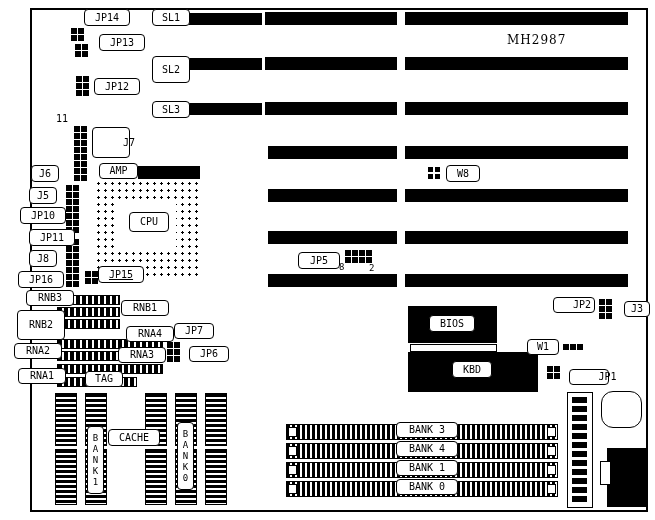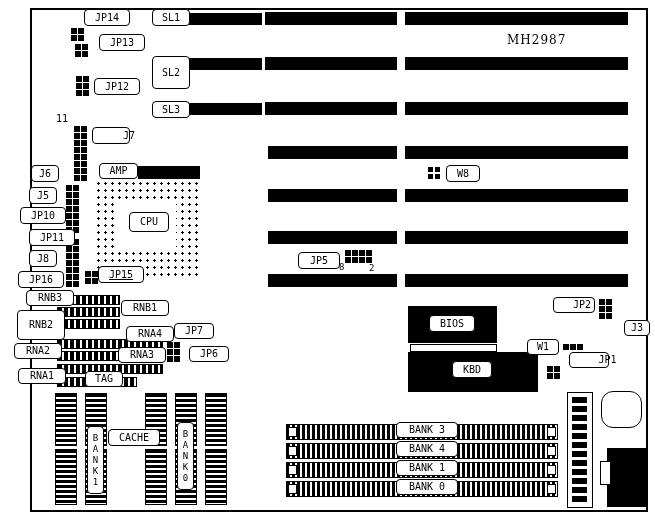--- a/index.html
+++ b/index.html
@@ -273,24 +273,24 @@
     <div class="pinblock" style="left: 572px; top: 469px; width: 15px; height: 6px;"></div>
     <div class="pinblock" style="left: 572px; top: 478px; width: 15px; height: 6px;"></div>
     <div class="pinblock" style="left: 572px; top: 487px; width: 15px; height: 6px;"></div>
     <div class="pinblock" style="left: 572px; top: 496px; width: 15px; height: 6px;"></div>
     <div class="freetext" style="left: 56px; top: 113px;">11</div>
     <div class="freetext small" style="left: 339px; top: 262px;">8</div>
     <div class="freetext small" style="left: 369px; top: 263px;">2</div>
     <div class="lbl" style="left: 84px; top: 9px; width: 46px; height: 17px;">JP14</div>
     <div class="lbl" style="left: 99px; top: 34px; width: 46px; height: 17px;">JP13</div>
     <div class="lbl" style="left: 152px; top: 9px; width: 38px; height: 17px;">SL1</div>
-    <div class="lbl" style="left: 152px; top: 56px; width: 38px; height: 33px;">SL2</div>
+    <div class="lbl" style="left: 152px; top: 56px; width: 38px; height: 27px;">SL2</div>
     <div class="lbl" style="left: 94px; top: 78px; width: 46px; height: 17px;">JP12</div>
     <div class="lbl" style="left: 152px; top: 101px; width: 38px; height: 17px;">SL3</div>
-    <div class="lbl" style="left: 92px; top: 127px; width: 30px; height: 17px; padding-left: 36px;">J7</div>
+    <div class="lbl" style="left: 92px; top: 127px; width: 30px; height: 31px; padding-left: 36px;">J7</div>
     <div class="lbl" style="left: 31px; top: 165px; width: 28px; height: 17px;">J6</div>
     <div class="lbl" style="left: 29px; top: 187px; width: 28px; height: 17px;">J5</div>
     <div class="lbl" style="left: 20px; top: 207px; width: 46px; height: 17px;">JP10</div>
     <div class="lbl" style="left: 29px; top: 229px; width: 46px; height: 17px; text-align: center;">JP11</div>
     <div class="lbl" style="left: 29px; top: 250px; width: 28px; height: 17px;">J8</div>
     <div class="lbl" style="left: 18px; top: 271px; width: 46px; height: 17px;">JP16</div>
     <div class="lbl" style="left: 98px; top: 266px; width: 46px; height: 17px; text-decoration: underline;">JP15</div>
     <div class="lbl" style="left: 99px; top: 163px; width: 39px; height: 16px;">AMP</div>
     <div class="lbl" style="left: 129px; top: 212px; width: 40px; height: 20px;">CPU</div>
     <div class="lbl" style="left: 446px; top: 165px; width: 34px; height: 17px;">W8</div>
@@ -301,23 +301,23 @@
     <div class="lbl" style="left: 126px; top: 326px; width: 48px; height: 16px;">RNA4</div>
     <div class="lbl" style="left: 174px; top: 323px; width: 40px; height: 16px;">JP7</div>
     <div class="lbl" style="left: 14px; top: 343px; width: 48px; height: 16px;">RNA2</div>
     <div class="lbl" style="left: 118px; top: 347px; width: 48px; height: 16px;">RNA3</div>
     <div class="lbl" style="left: 189px; top: 346px; width: 40px; height: 16px;">JP6</div>
     <div class="lbl" style="left: 18px; top: 368px; width: 48px; height: 16px;">RNA1</div>
     <div class="lbl" style="left: 85px; top: 371px; width: 38px; height: 16px;">TAG</div>
     <div class="lbl" style="left: 429px; top: 315px; width: 46px; height: 17px;">BIOS</div>
     <div class="lbl" style="left: 452px; top: 361px; width: 40px; height: 17px;">KBD</div>
     <div class="lbl" style="left: 527px; top: 339px; width: 32px; height: 16px;">W1</div>
-    <div class="lbl" style="left: 569px; top: 352px; width: 40px; height: 16px; padding-left: 37px;">JP1</div>
+    <div class="lbl" style="left: 569px; top: 369px; width: 40px; height: 16px; padding-left: 37px;">JP1</div>
     <div class="lbl" style="left: 553px; top: 297px; width: 42px; height: 16px; padding-left: 16px;">JP2</div>
-    <div class="lbl" style="left: 624px; top: 301px; width: 26px; height: 16px; margin-top: 19px;">J3</div>
+    <div class="lbl" style="left: 624px; top: 301px; width: 26px; height: 16px;">J3</div>
     <div class="lbl" style="left: 396px; top: 422px; width: 62px; height: 16px;">BANK 3</div>
     <div class="lbl" style="left: 396px; top: 441px; width: 62px; height: 16px;">BANK 4</div>
     <div class="lbl" style="left: 396px; top: 460px; width: 62px; height: 16px;">BANK 1</div>
     <div class="lbl" style="left: 396px; top: 479px; width: 62px; height: 16px;">BANK 0</div>
     <div class="lbl vert" style="left: 87px; top: 426px; width: 17px; height: 68px;">B
 A
 N
 K
 1</div>
     <div class="lbl" style="left: 108px; top: 429px; width: 52px; height: 17px;">CACHE</div>

